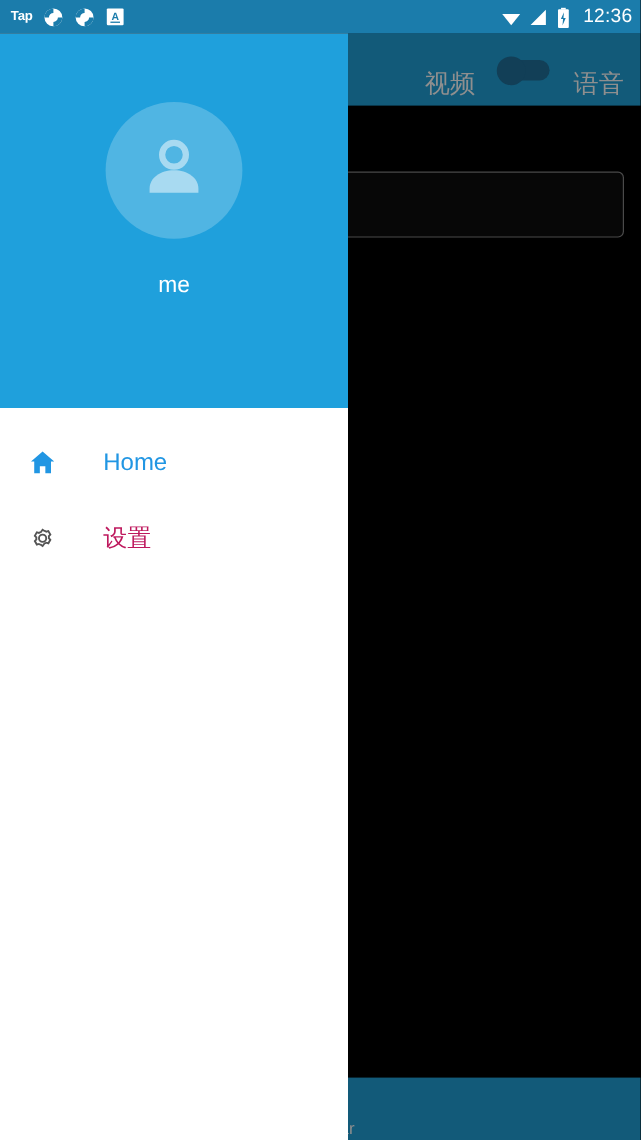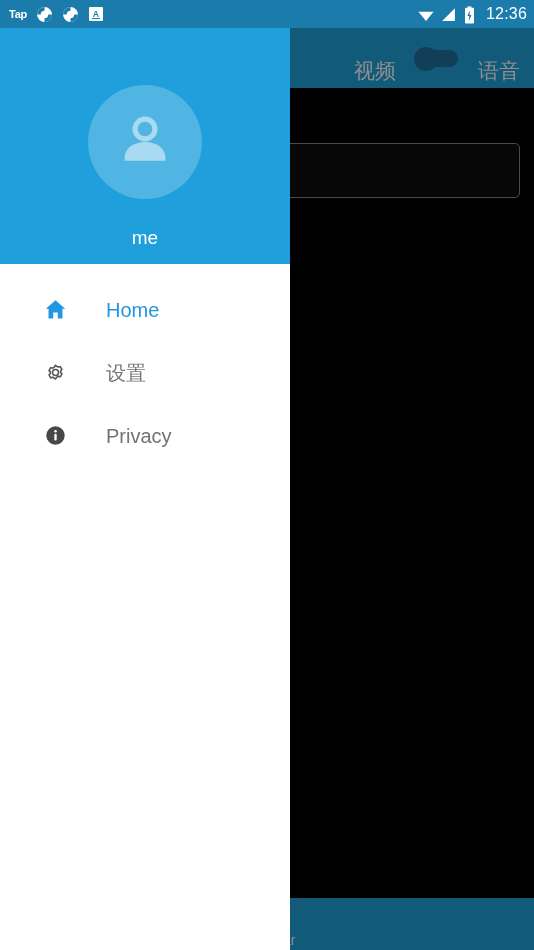--- a/index.html
+++ b/index.html
@@ -181,21 +181,21 @@
     top: 28px; left: 0;
     width: 290px;
     height: 922px;
     background: #ffffff;
     z-index: 30;
     overflow: hidden;
   }
   #drawer-header {
     position: relative;
     width: 290px;
-    height: 236px;
+    height: 312px;
     background: #1fa0dc;
   }
   #avatar {
     position: absolute;
     left: 50%;
     top: 57px;
     transform: translateX(-50%);
     width: 114px; height: 114px;
     border-radius: 50%;
     background: rgba(255,255,255,0.22);
@@ -209,39 +209,38 @@
     left: 0;
     width: 290px;
     text-align: center;
     color: #ffffff;
     font-size: 19px;
     line-height: 1;
   }
 
   #drawer-menu {
     padding-top: 14px;
-    padding-left: 20px;
   }
   .menu-item {
     height: 63px;
     display: flex;
     align-items: center;
     padding-left: 22px;
   }
   .menu-icon {
     width: 26px; height: 26px;
     display: flex;
     align-items: center;
     justify-content: center;
     flex: 0 0 26px;
   }
   .menu-label {
     margin-left: 38px;
     font-size: 20px;
-    color: #737373;
+    color: #be185d;
     line-height: 1;
   }
   .menu-item.active .menu-label { color: #2196e3; }
 </style>
 </head>
 <body>
 
 <div id="screen">
 
   <div id="content">
@@ -312,30 +311,20 @@
                      l1.2 1.3 -1.6 2.8 -1.7-.5 a8 8 0 0 1-1.4 .6 L12 15.6 h-0 l-1.5-1.0
                      a8 8 0 0 1-1.4-.6 l-1.7 .5 -1.6-2.8 1.2-1.3 a8 8 0 0 1 0-1.6
                      L5.8 7.5 7.4 4.7 l1.7 .5 a8 8 0 0 1 1.4-.6 Z" transform="translate(0,2.6) scale(1.0)"></path>
             <circle cx="12" cy="12" r="2.9"></circle>
           </svg>
         </span>
         <span class="menu-label">设置</span>
       </div>
 
 
-      <div class="menu-item">
-        <span class="menu-icon">
-          <svg width="23" height="23" viewBox="0 0 24 24">
-            <circle cx="12" cy="12" r="9.6" fill="#484848"></circle>
-            <circle cx="12" cy="7.6" r="1.35" fill="#ffffff"></circle>
-            <rect x="10.75" y="10.3" width="2.5" height="7.0" rx="1.1" fill="#ffffff"></rect>
-          </svg>
-        </span>
-        <span class="menu-label">Privacy</span>
-      </div>
 
 
     </div>
   </div>
 
   <div id="status-bar">
     <div id="status-left">
       <span class="st-tap">Tap</span>
 
       <span class="st-icon">

